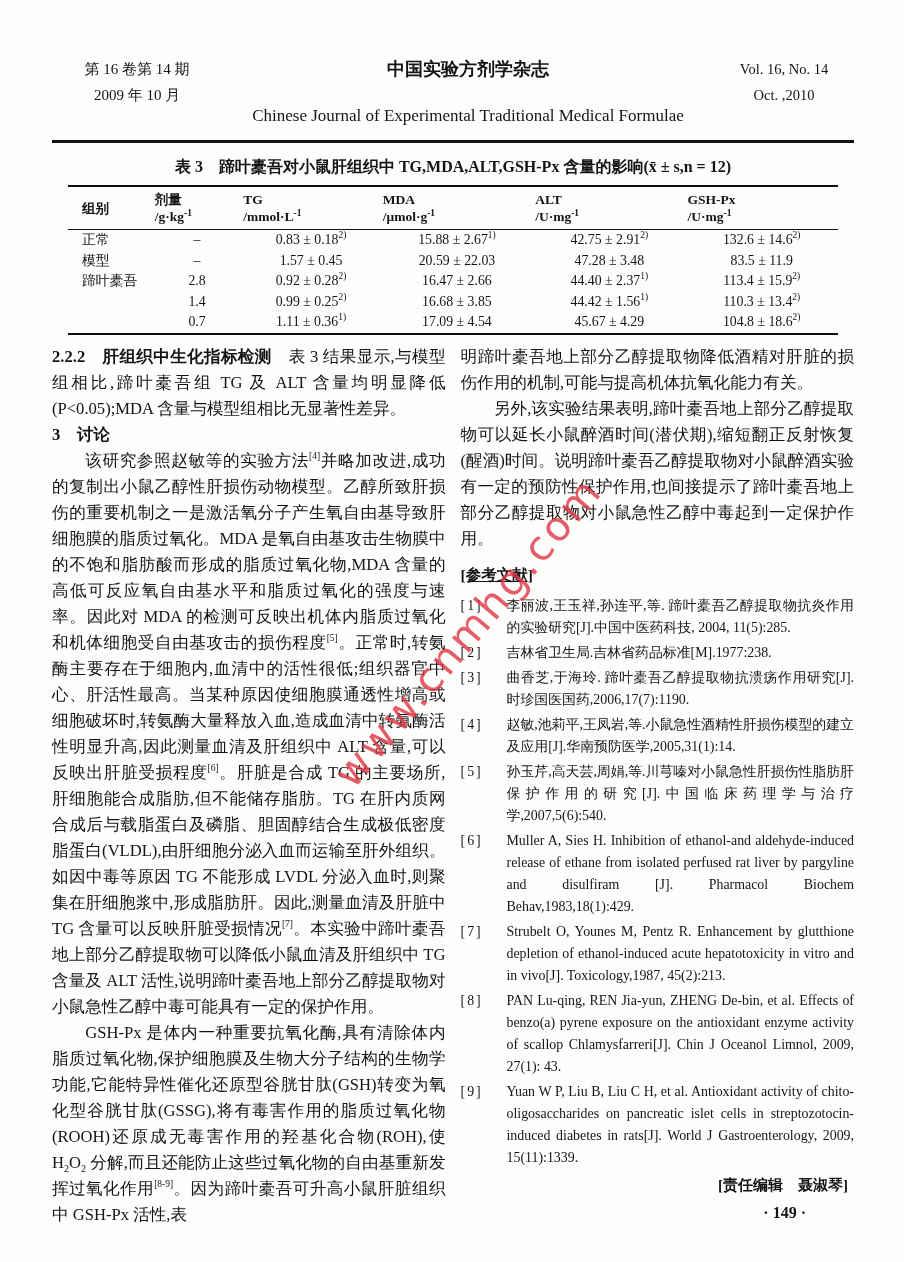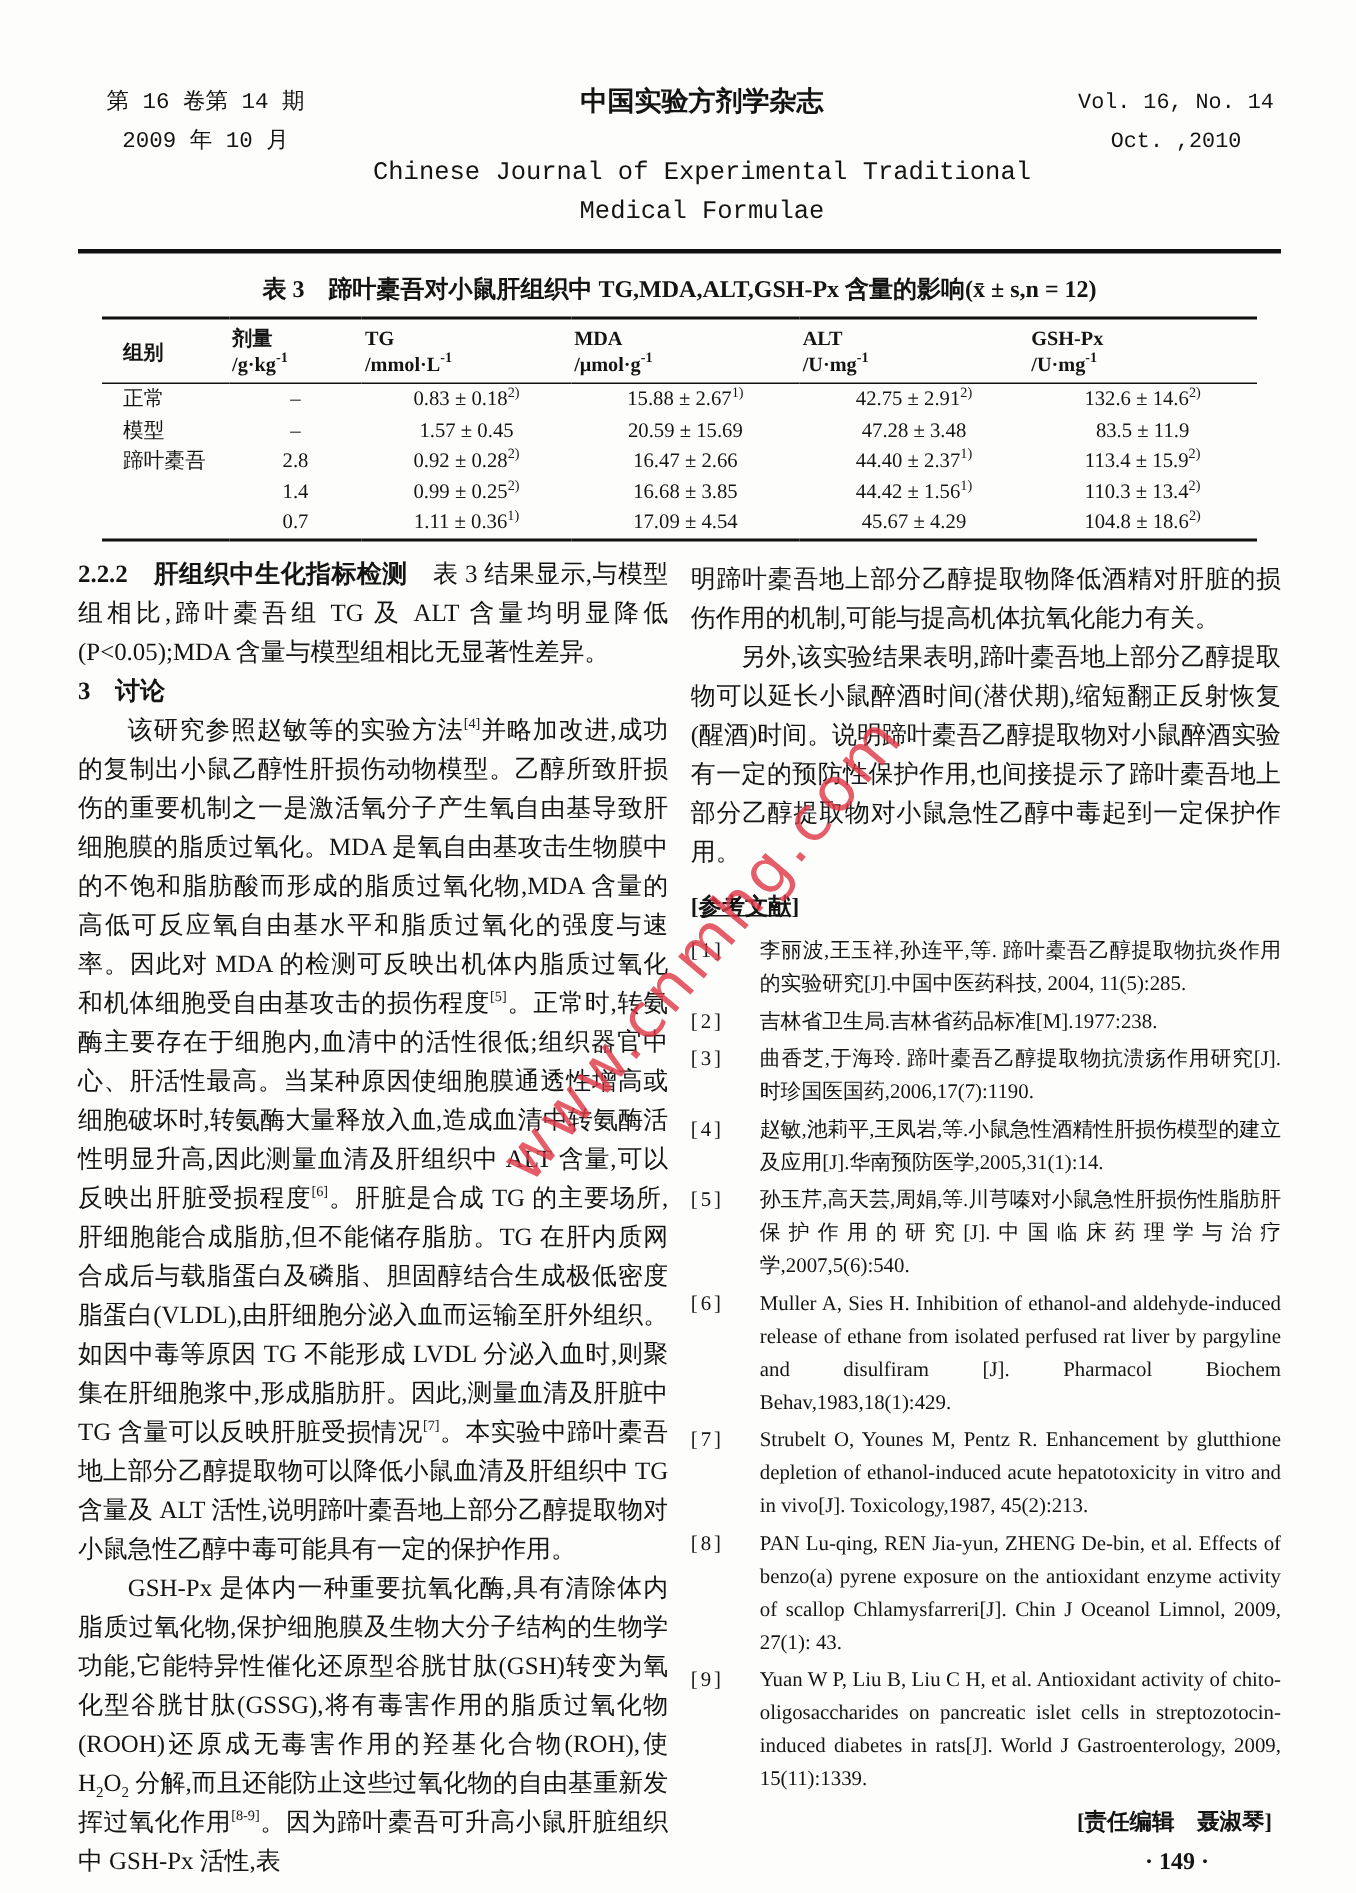--- a/index.html
+++ b/index.html
@@ -8,21 +8,21 @@
     width:904px;height:1262px;
     margin:0 auto;
     background:#fdfdfc;
     color:#141414;
     font-family:"Liberation Serif","DejaVu Serif",serif;
     overflow:hidden;
     box-sizing:border-box;
     padding:56px 50px 0 52px;
   }
   
-  .jheader{display:flex;align-items:flex-start;justify-content:space-between;font-family:Liberation Mono, monospace;}
+  .jheader{display:flex;align-items:flex-start;justify-content:space-between;}
   .jh-left{width:170px;text-align:center;font-size:15px;line-height:26px;}
   .jh-center{flex:1;text-align:center;}
   .jh-center .cn{font-size:18px;font-weight:bold;line-height:26px;}
   .jh-center .en{font-size:17px;line-height:26px;margin-top:21px;}
   .jh-right{width:140px;text-align:center;font-size:14.5px;line-height:26px;}
   .jheader-rule{border:none;border-top:3px solid #111;margin:11px 0 0 0;}
   
   .tbl-title{margin-top:14px;text-align:center;font-weight:bold;font-size:16px;}
   table.datatable{
     width:96%;margin:7px auto 0 auto;border-collapse:collapse;
@@ -34,21 +34,21 @@
     border-bottom:1.4px solid #111;vertical-align:middle;font-size:13.5px;
   }
   table.datatable td{
     text-align:center;padding:0 2px;height:20.5px;line-height:20.5px;
     white-space:nowrap;
   }
   table.datatable .col-group{text-align:left;padding-left:14px;width:11%;}
   table.datatable sup,.bodytext sup{font-size:9.5px;line-height:0;}
   table.datatable .col-dose{width:11.5%;}
   
-  .columns{display:flex;gap:15px;margin-top:9px;align-items:center;}
+  .columns{display:flex;gap:15px;margin-top:9px;}
   .col{flex:1;min-width:0;}
   .bodytext{font-size:16.6px;line-height:26px;text-align:justify;text-justify:inter-ideograph;}
   .bodytext p{margin:0;}
   .bodytext p.indent{text-indent:2em;}
   .sec-head{font-weight:bold;}
   .bodytext b{font-weight:bold;}
   sub{font-size:10px;line-height:0;}
   
   .refs-heading{font-weight:bold;font-size:15.5px;margin:13px 0 9px 0;text-decoration:underline;}
   .ref-item{display:flex;margin-bottom:3px;font-size:13.9px;line-height:22px;text-align:justify;}
@@ -107,21 +107,21 @@
           <td>–</td>
           <td>0.83 ± 0.18<sup>2)</sup></td>
           <td>15.88 ± 2.67<sup>1)</sup></td>
           <td>42.75 ± 2.91<sup>2)</sup></td>
           <td>132.6 ± 14.6<sup>2)</sup></td>
         </tr>
         <tr>
           <td class="col-group">模型</td>
           <td>–</td>
           <td>1.57 ± 0.45</td>
-          <td>20.59 ± 15.69</td>
+          <td>20.59 ± 22.03</td>
           <td>47.28 ± 3.48</td>
           <td>83.5 ± 11.9</td>
         </tr>
         <tr>
           <td class="col-group">蹄叶橐吾</td>
           <td>2.8</td>
           <td>0.92 ± 0.28<sup>2)</sup></td>
           <td>16.47 ± 2.66</td>
           <td>44.40 ± 2.37<sup>1)</sup></td>
           <td>113.4 ± 15.9<sup>2)</sup></td>

